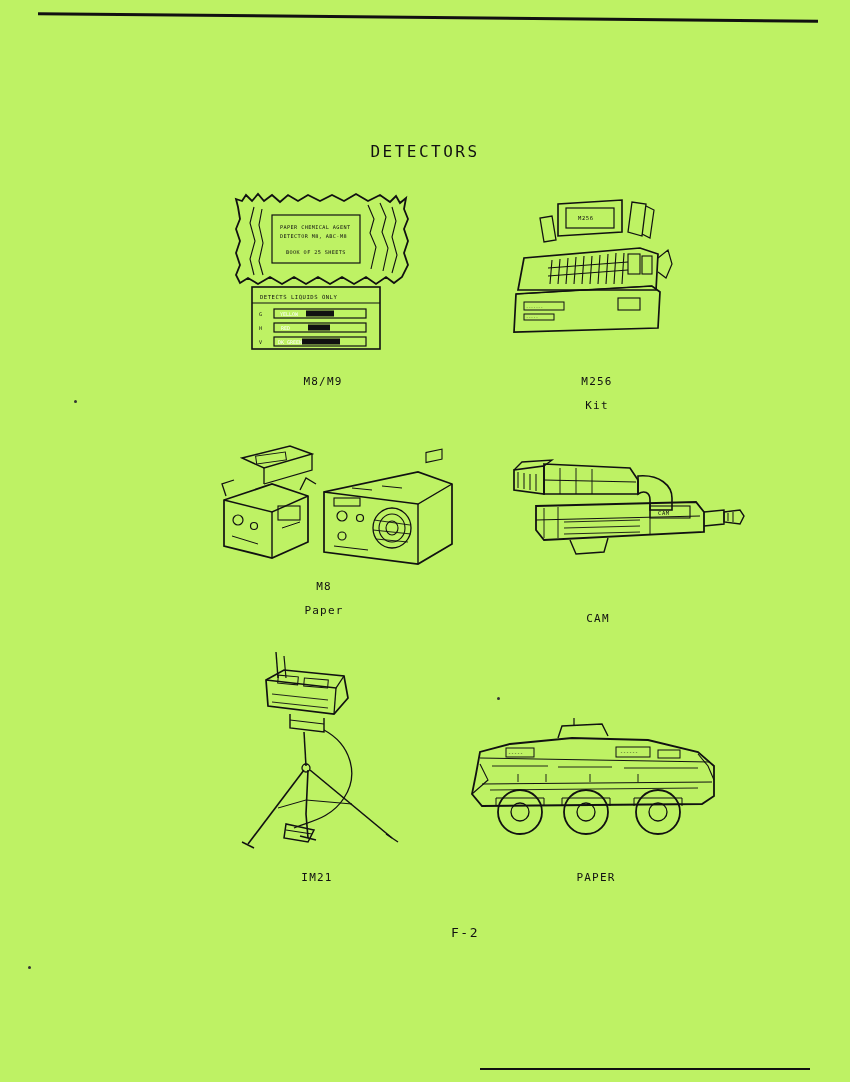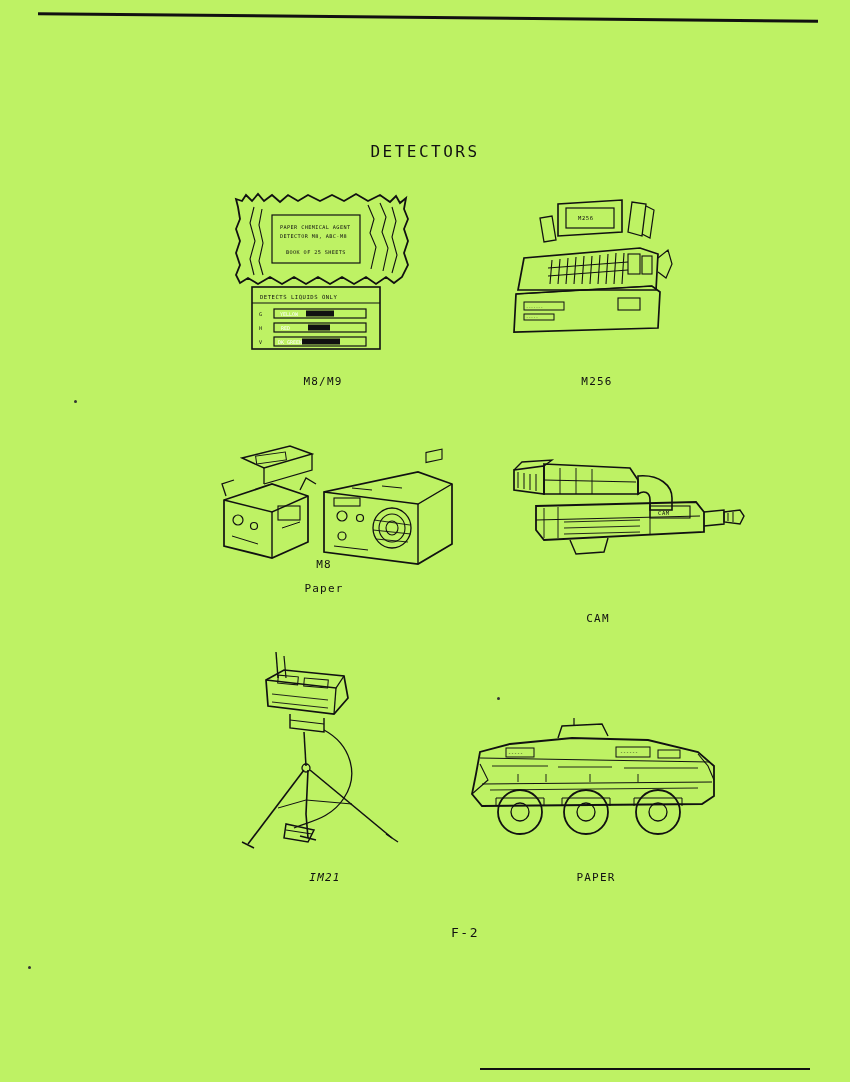--- a/index.html
+++ b/index.html
@@ -186,20 +186,21 @@
         <text x="78" y="22">M256</text>
       </g>
       <g class="micro" font-size="4">
         <text x="26" y="110.5">-------</text>
         <text x="26" y="121">-----</text>
       </g>
     </svg>
   </div>
   <div class="caption" style="left:487px; top:370px;">
     <div>M256</div>
+    <div>Kit</div>
   </div>
 
   <div class="fig" style="left:212px; top:440px;">
     <svg width="250" height="135" viewBox="0 0 250 135">
       <g fill="none" stroke="#111" stroke-width="1.6">
 
         <path d="M12,60 L12,106 L60,118 L96,102 L96,56 L60,44 Z" stroke-width="1.7"></path>
         <path d="M12,60 L60,72 L96,56" stroke-width="1.4"></path>
         <path d="M60,72 L60,118" stroke-width="1.4"></path>
 
@@ -233,21 +234,21 @@
         <circle cx="148" cy="78" r="3.5" stroke-width="1.2"></circle>
         <circle cx="130" cy="96" r="4" stroke-width="1.2"></circle>
         <rect x="122" y="58" width="26" height="8" stroke-width="1.1"></rect>
         <path d="M122,106 L156,110" stroke-width="1"></path>
 
         <path d="M140,48 L160,50 M170,46 L190,48" stroke-width="1"></path>
         <rect x="214" y="58" width="16" height="10" stroke-width="1.1" transform="skewY(-12)"></rect>
       </g>
     </svg>
   </div>
-  <div class="caption" style="left:214px; top:553px;">
+  <div class="caption" style="left:214px; top:575px;">
     <div>M8</div>
     <div>Paper</div>
   </div>
 
   <div class="fig" style="left:500px; top:450px;">
     <svg width="250" height="110" viewBox="0 0 250 110">
       <g fill="none" stroke="#111" stroke-width="1.6">
 
         <path d="M14,20 L14,40 L44,44 L44,16 Z" stroke-width="1.7"></path>
         <path d="M14,20 L22,12 L52,10 L44,16" stroke-width="1.3"></path>
@@ -314,21 +315,21 @@
 
         <path d="M46,160 L74,152 L120,156" stroke-width="1"></path>
 
         <path d="M92,82 C118,96 128,126 112,150 C98,172 74,174 62,180" stroke-width="1.3"></path>
 
         <path d="M54,176 L52,190 L76,194 L82,182 Z" stroke-width="1.5"></path>
         <path d="M54,182 L80,186" stroke-width="1"></path>
       </g>
     </svg>
   </div>
-  <div class="caption" style="left:215px; top:866px;font-style:italic;">
+  <div class="caption" style="left:207px; top:866px;">
     <div>IM21</div>
     <div></div>
   </div>
 
   <div class="fig" style="left:462px; top:718px;">
     <svg width="260" height="130" viewBox="0 0 260 130">
       <g fill="none" stroke="#111" stroke-width="1.6">
 
         <path d="M14,56 L18,34 L48,26 L110,20 L186,22 L236,34 L252,48 L252,78 L240,86 L20,88 L10,76 Z" stroke-width="1.8"></path>
 

